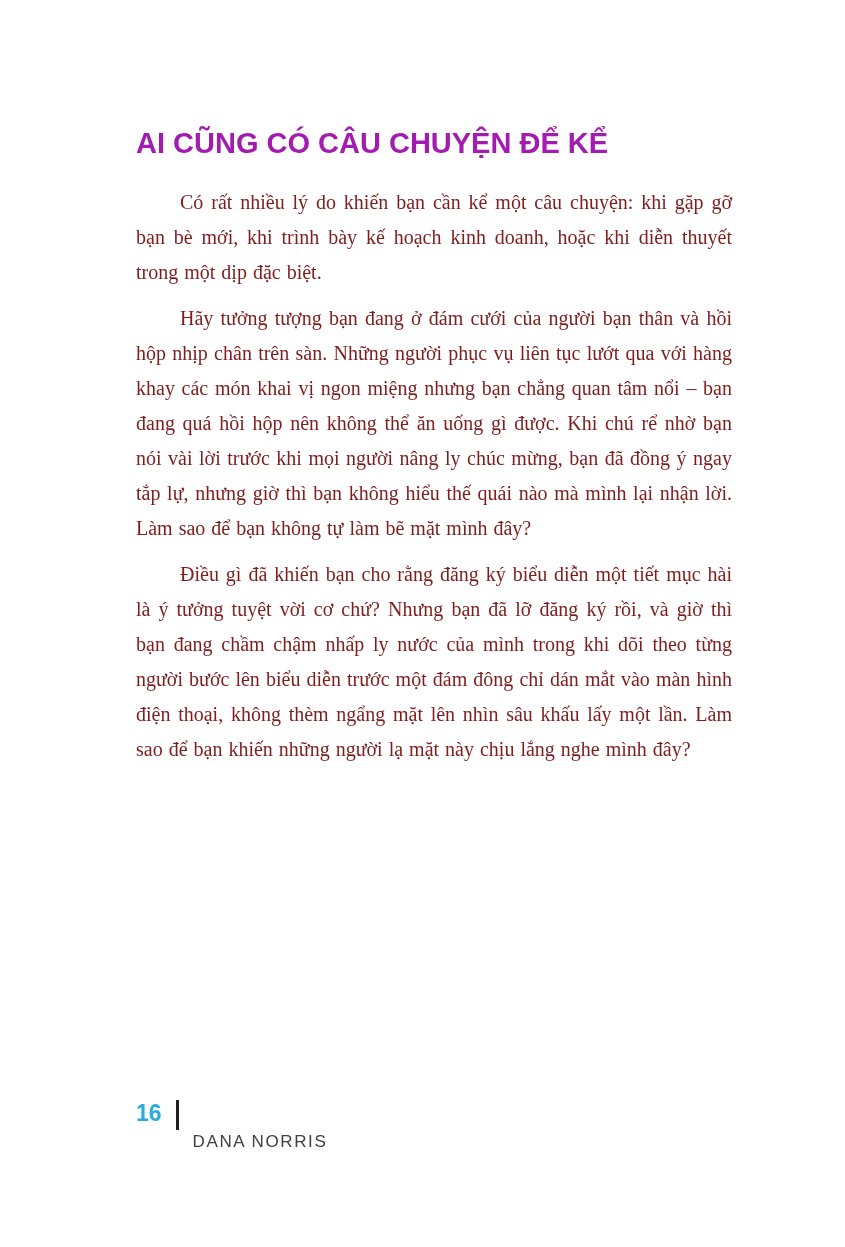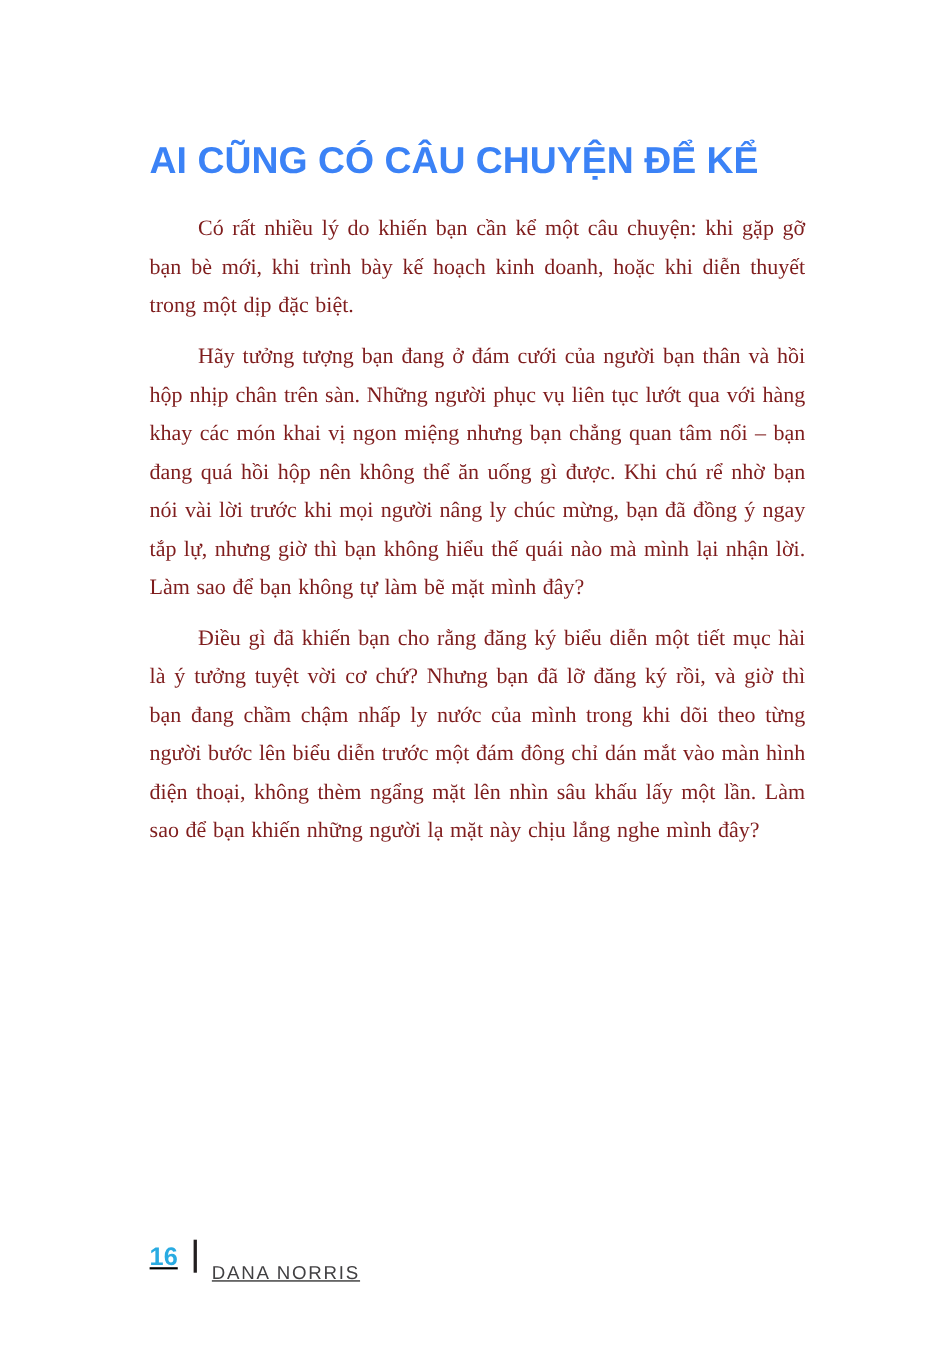--- a/index.html
+++ b/index.html
@@ -18,43 +18,41 @@
   .content {
     position: absolute;
     left: 136px;
     top: 126px;
     width: 596px;
   }
   h1.chapter-heading {
     margin: 0 0 24px 0;
     font-family: "Liberation Sans", sans-serif;
     font-weight: bold;
-    font-size: 34px;
+    font-size: 29px;
     line-height: 1.2;
     letter-spacing: 0px;
-    color: #3b82f6;
+    color: #a21caf;
   }
   p.body-para {
     margin: 0 0 11px 0;
     font-family: "Liberation Serif", serif;
     font-size: 20px;
     line-height: 35px;
     text-align: justify;
     text-indent: 44px;
     color: #7f1d1d;
     word-spacing: 1px;
   }
   .footer {
     position: absolute;
     left: 136px;
-    top: 1126px;
+    top: 1100px;
     display: flex;
-    align-items: center;
     height: 32px;
-    text-decoration: underline;
   }
   .page-num {
     font-family: "Liberation Sans", sans-serif;
     font-weight: bold;
     font-size: 23px;
     color: #29ABE2;
   }
   .footer-divider {
     display: inline-block;
     width: 3px;

